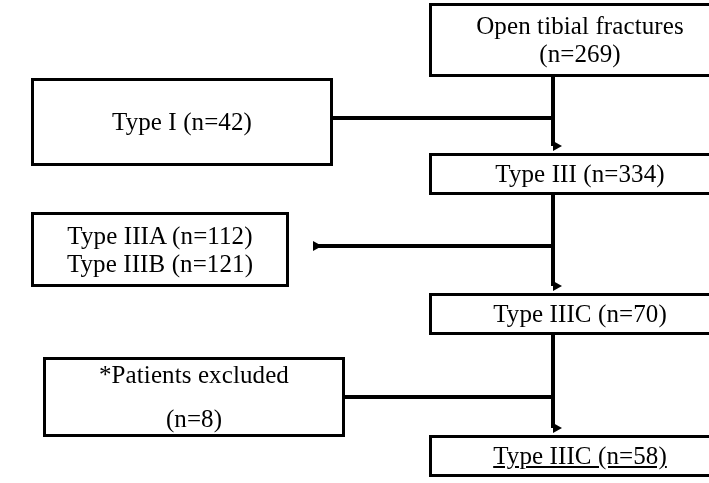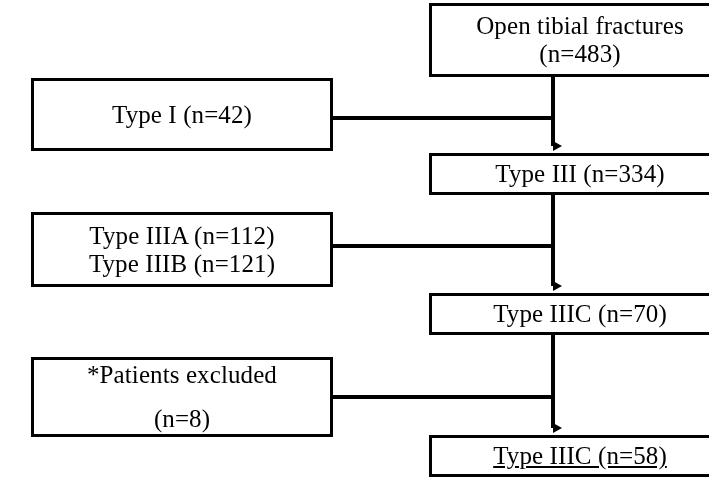--- a/index.html
+++ b/index.html
@@ -82,41 +82,41 @@
       <line x1="553" y1="335" x2="553" y2="428" stroke="#000000" stroke-width="4" marker-end="url(#arrow-down)"></line>
     </g>
 
     <g>
       <line x1="553" y1="397" x2="313" y2="397" stroke="#000000" stroke-width="4" marker-end="url(#arrow-left)"></line>
     </g>
   </svg>
 
   <div class="node-box" style="left:401px; top:3px; width:302px; height:74px;">
     <span class="node-line">Open tibial fractures</span>
-    <span class="node-line">(n=483)</span>
+    <span class="node-line">(n=269)</span>
   </div>
 
-  <div class="node-box" style="left:3px; top:78px; width:302px; height:73px;">
+  <div class="node-box" style="left:3px; top:78px; width:302px; height:88px;">
     <span class="node-line">Type I (n=42)</span>
   </div>
 
   <div class="node-box" style="left:401px; top:153px; width:302px; height:42px;font-family:Liberation Serif, serif;">
     <span class="node-line">Type III (n=334)</span>
   </div>
 
-  <div class="node-box" style="left:3px; top:212px; width:302px; height:75px;">
+  <div class="node-box" style="left:3px; top:212px; width:258px; height:75px;">
     <span class="node-line">Type IIIA (n=112)</span>
     <span class="node-line">Type IIIB (n=121)</span>
   </div>
 
   <div class="node-box" style="left:401px; top:293px; width:302px; height:42px;">
     <span class="node-line">Type IIIC (n=70)</span>
   </div>
 
-  <div class="node-box" style="left:3px; top:357px; width:302px; height:80px;gap:16px;">
+  <div class="node-box" style="left:15px; top:357px; width:302px; height:80px;gap:16px;">
     <span class="node-line">*Patients excluded</span>
     <span class="node-line">(n=8)</span>
   </div>
 
   <div class="node-box" style="left:401px; top:435px; width:302px; height:42px;text-decoration:underline;">
     <span class="node-line">Type IIIC (n=58)</span>
   </div>
 
 </div>
 

